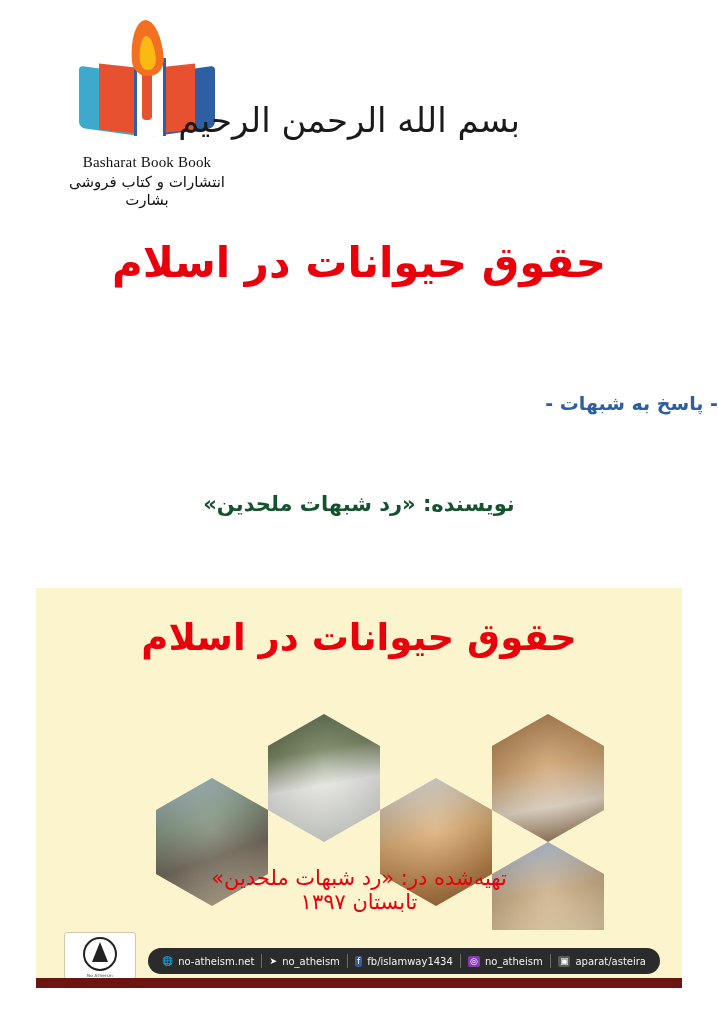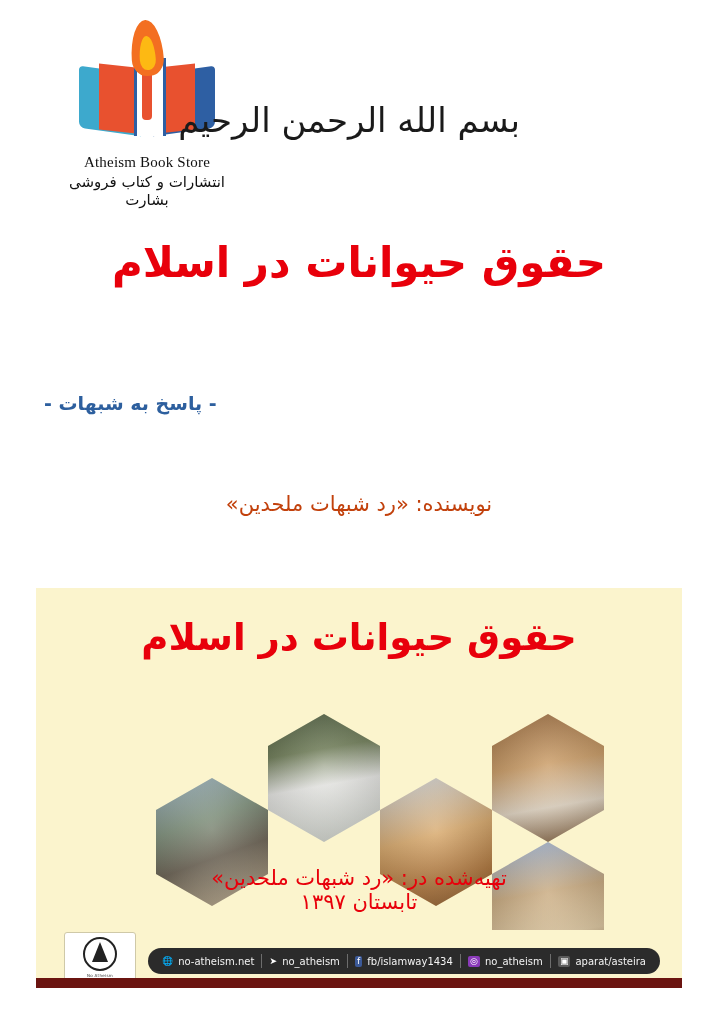--- a/index.html
+++ b/index.html
@@ -148,36 +148,36 @@
     font-weight: bold;
     color: #e8000b;
     direction: rtl;
     letter-spacing: 1px;
   }
   .subtitle {
     position: absolute;
     top: 392px;
     left: 0;
     right: 0;
-    text-align: left;
+    text-align: right;
     font-size: 19px;
     font-weight: bold;
     color: #2d5f9e;
     direction: rtl;
     margin-left: 44px;
   }
   .author {
     position: absolute;
     top: 492px;
     left: 0;
     right: 0;
     text-align: center;
     font-size: 21px;
-    font-weight: normal;
-    color: #c2410c;
+    font-weight: bold;
+    color: #14532d;
     direction: rtl;
   }
 
   
   .poster {
     position: absolute;
     top: 588px;
     left: 36px;
     width: 646px;
     height: 400px;
@@ -367,21 +367,21 @@
     <div class="logo-book-left"></div>
     <div class="logo-book-right"></div>
     <div class="logo-book-inner-l"></div>
     <div class="logo-book-inner-r"></div>
     <div class="logo-spine"></div>
     <div class="logo-stem"></div>
     <div class="logo-flame">
       <div class="logo-flame-inner"></div>
     </div>
   </div>
-  <div class="publisher-name-en">Atheism Book Store</div>
+  <div class="publisher-name-en">Basharat Book Book</div>
   <div class="publisher-name-fa">انتشارات و کتاب فروشی بشارت</div>
 </div>
 
 <div class="basmala">بسم الله الرحمن الرحيم</div>
 
 <div class="main-title">حقوق حیوانات در اسلام</div>
 
 <div class="subtitle">- پاسخ به شبهات -</div>
 
 <div class="author">نویسنده: «رد شبهات ملحدین»</div>

